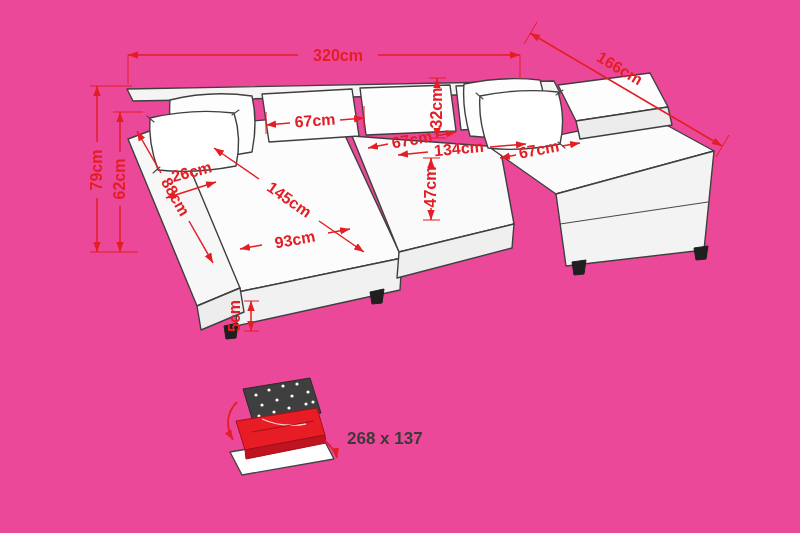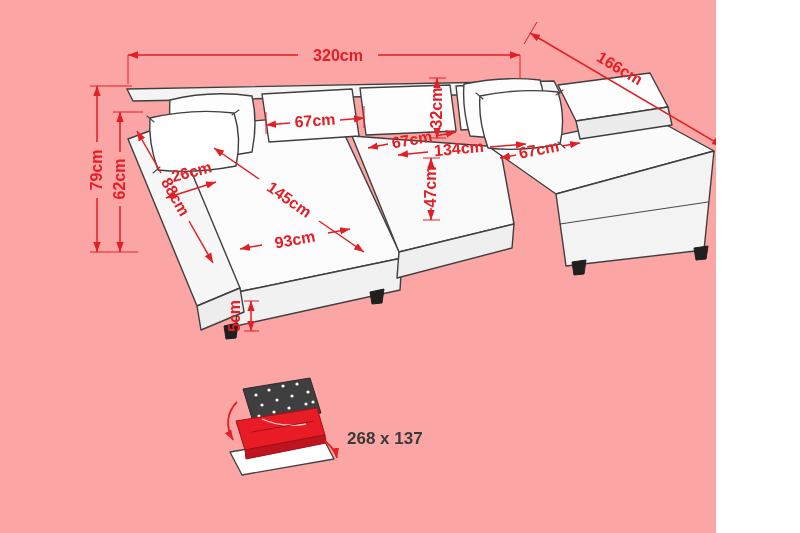--- a/index.html
+++ b/index.html
@@ -3,23 +3,23 @@
 <meta charset="utf-8">
 <style>
   html, body {
     margin: 0;
     padding: 0;
     background: #ffffff;
     font-family: "Liberation Sans", sans-serif;
   }
   .stage {
     position: relative;
-    width: 716px;
+    width: 800px;
     height: 533px;
-    background: #fca5a5;
+    background: #ec4899;
     overflow: hidden;
   }
   svg { display: block; }
   .sofa-fill   { stroke: #3f3f3f; stroke-width: 1.4; stroke-linejoin: round; }
   .sofa-line   { stroke: #4a4a4a; stroke-width: 1.1; fill: none; stroke-linecap: round; }
   .dim         { stroke: #e31e24; stroke-width: 1.5; fill: none; }
   .tick        { stroke: #e31e24; stroke-width: 1; fill: none; }
   .dim-label   { fill: #e31e24; font: bold 16px "Liberation Sans", sans-serif; text-anchor: middle; }
   .bed-label   { fill: #3a3a3a; font: bold 17px "Liberation Sans", sans-serif; }
   .leg         { fill: #1f1f1f; stroke: #1f1f1f; }

